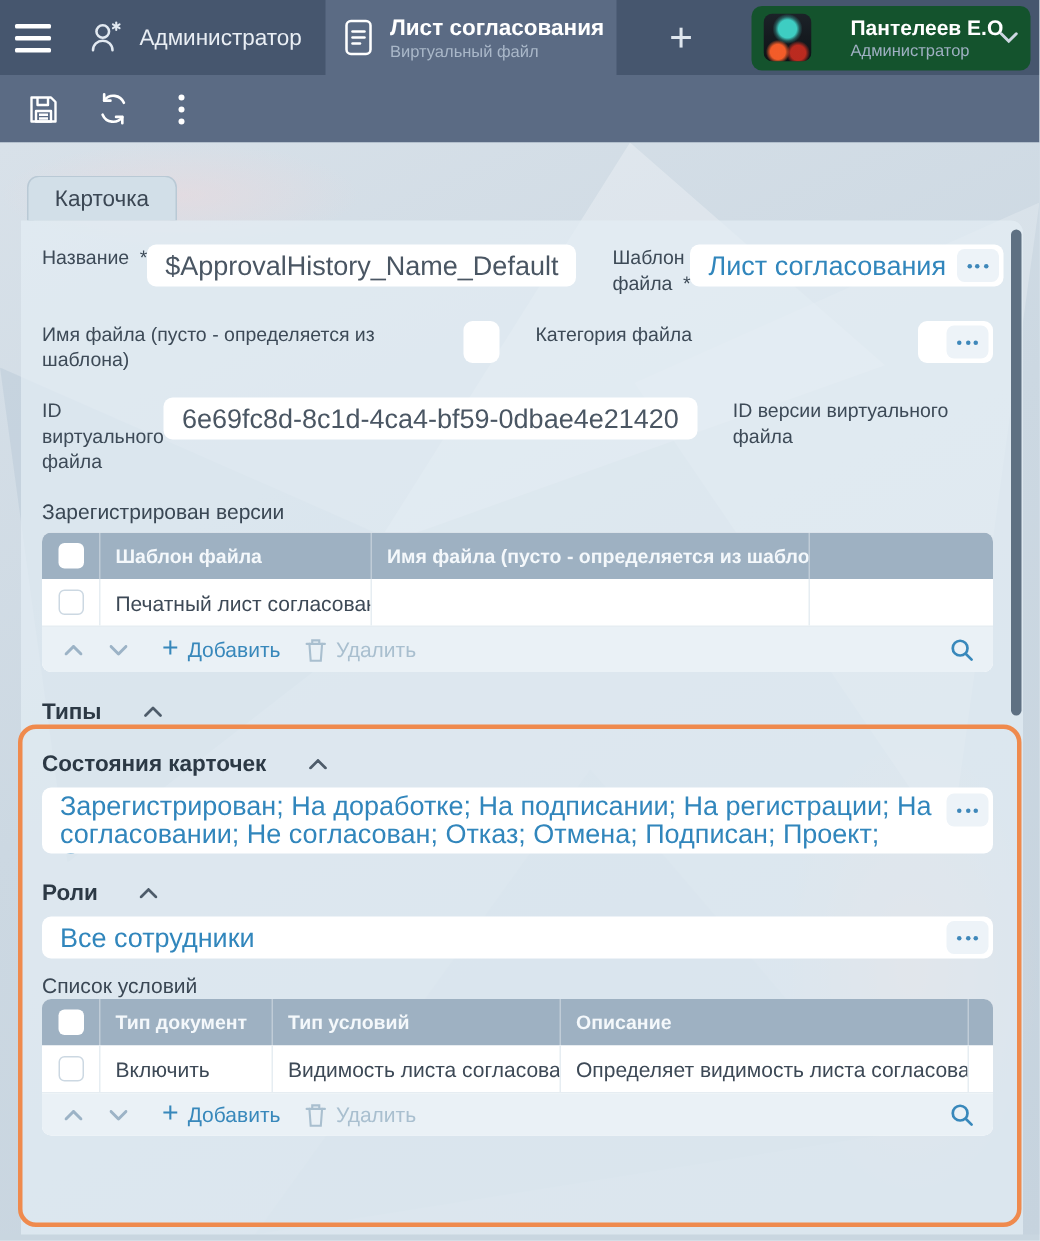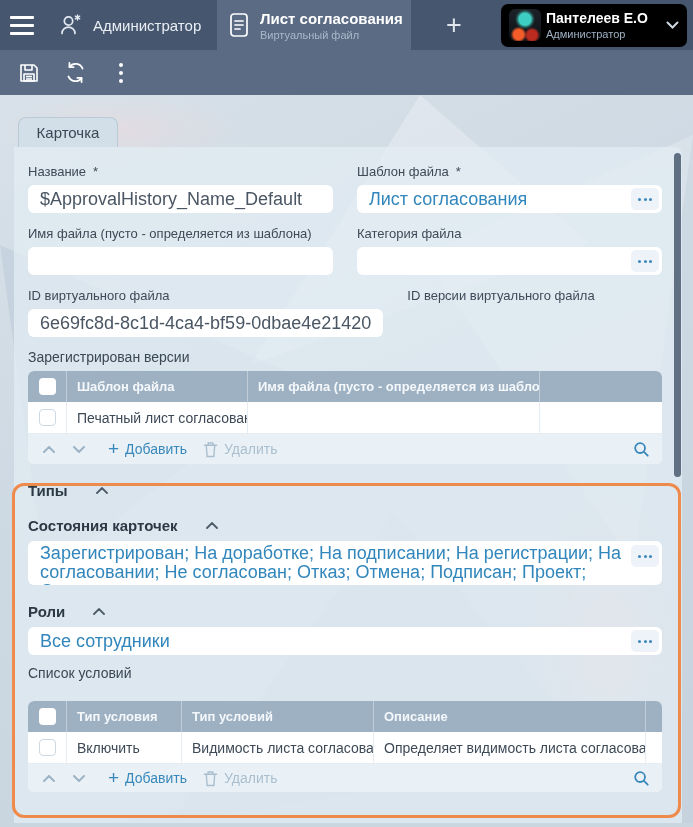--- a/index.html
+++ b/index.html
@@ -11,21 +11,21 @@
   .hamburger { width:48px; display:flex; flex-direction:column; justify-content:center; gap:5px; padding-left:10px; cursor:pointer; }
   .hamburger span { width:24px; height:3px; background:#ffffff; border-radius:1px; }
   .ws-tab { width:169px; display:flex; align-items:center; gap:9px; padding-left:10px; cursor:pointer; }
   .ws-tab .label { color:#e9eef4; font-size:15px; }
   .active-tab { width:194px; background:#5b6b84; display:flex; align-items:center; gap:10px; padding-left:11px; }
   .tab-texts { display:flex; flex-direction:column; gap:2px; }
   .tab-title { color:#ffffff; font-size:15px; font-weight:bold; white-space:nowrap; }
   .tab-subtitle { color:#aab8c9; font-size:11px; }
   .add-tab { width:86px; display:flex; align-items:center; justify-content:center; color:#dfe6ee; font-size:27px; font-weight:300; cursor:pointer; }
   .chip-zone { flex:1; display:flex; align-items:center; justify-content:flex-end; padding-right:6px; }
-  .user-chip { width:186px; height:43px; background:#000000; border-radius:7px; display:flex; align-items:center; gap:5px; padding:0 8px; cursor:pointer; }
+  .user-chip { width:186px; height:43px; background:#14532d; border-radius:7px; display:flex; align-items:center; gap:26px; padding:0 8px; cursor:pointer; }
   .avatar { width:32px; height:32px; border-radius:6px; flex:none;
     background:
       radial-gradient(circle at 50% 32%, #3ecdc2 0 6px, rgba(62,205,194,.35) 8px, transparent 10px),
       radial-gradient(circle at 30% 80%, rgba(255,96,42,.95) 0 5px, transparent 8px),
       radial-gradient(circle at 72% 82%, rgba(205,45,32,.9) 0 5px, transparent 8px),
       linear-gradient(180deg,#1c2228,#0e1216); }
   .user-texts { display:flex; flex-direction:column; gap:2px; flex:1; min-width:0; }
   .user-name { color:#ffffff; font-size:14px; font-weight:bold; white-space:nowrap; }
   .user-role { color:#9fb0c2; font-size:11px; }
 
@@ -47,21 +47,21 @@
   .warm2 { left:0; top:0; width:240px; height:70px; background:radial-gradient(closest-side, rgba(238,216,219,.5), transparent); }
 
   .card-tab { position:relative; margin:22px 0 0 18px; width:100px; height:30px; background:#d2dfe8;
     border:1px solid #b9c9d5; border-bottom:none; border-radius:8px 8px 0 0;
     display:flex; align-items:center; justify-content:center;
     color:#3b4754; font-size:15px; cursor:pointer; z-index:2; }
   .card { position:relative; margin-left:14px; width:668px; height:681px;
     background:rgba(227,237,244,.72); border-radius:0 8px 0 0; padding:16px 20px 0 14px; z-index:1; }
 
   .form-row { display:grid; grid-template-columns:1fr 1fr; column-gap:24px; margin-bottom:12px; }
-  .field { display:flex; flex-direction:column;justify-content:center; }
+  .field { display:flex; flex-direction:row;justify-content:center; }
   .f-label { flex:1; font-size:13px; color:#3d4a57; line-height:17px; padding-bottom:5px; }
   .f-label .req { margin-left:7px; }
   .input { position:relative; height:28px; background:#ffffff; border-radius:6px;
     font-size:18px; color:#4a5663; line-height:28px; padding:0 12px; white-space:nowrap; overflow:hidden; cursor:text; }
   .input.ref { color:#3186bc; padding-right:38px; cursor:pointer; }
   .input.multi { height:44px; line-height:19px; padding-top:3px; white-space:normal; }
   .ellipsis-btn { position:absolute; top:3px; right:3px; width:28px; height:22px; background:#edf3f8;
     border-radius:5px; display:flex; align-items:center; justify-content:center; gap:2.5px; cursor:pointer; }
   .ellipsis-btn i { width:3px; height:3px; border-radius:50%; background:#3f88ba; }
   .input.multi .ellipsis-btn { top:4px; }
@@ -341,27 +341,27 @@
     </div>
     <div class="input ref">
       <span>Все сотрудники</span>
       <span class="ellipsis-btn">
           <i></i>
           <i></i>
           <i></i>
         </span>
     </div>
 
-    <div class="tbl-title" style="margin-top:10px; margin-bottom:20px;">Список условий</div>
+    <div class="tbl-title" style="margin-top:10px; margin-bottom:1px;">Список условий</div>
     <div class="data-table">
       <div class="t-head cols-c">
         <div class="hc">
             <span class="cb"></span>
           </div>
-        <div class="hc">Тип условия</div>
+        <div class="hc">Тип документ</div>
         <div class="hc">Тип условий</div>
         <div class="hc">Описание</div>
         <div class="hc"></div>
       </div>
       <div class="t-row cols-c">
         <div class="tc">
             <span class="cb"></span>
           </div>
         <div class="tc">Включить</div>
         <div class="tc">Видимость листа согласования</div>

